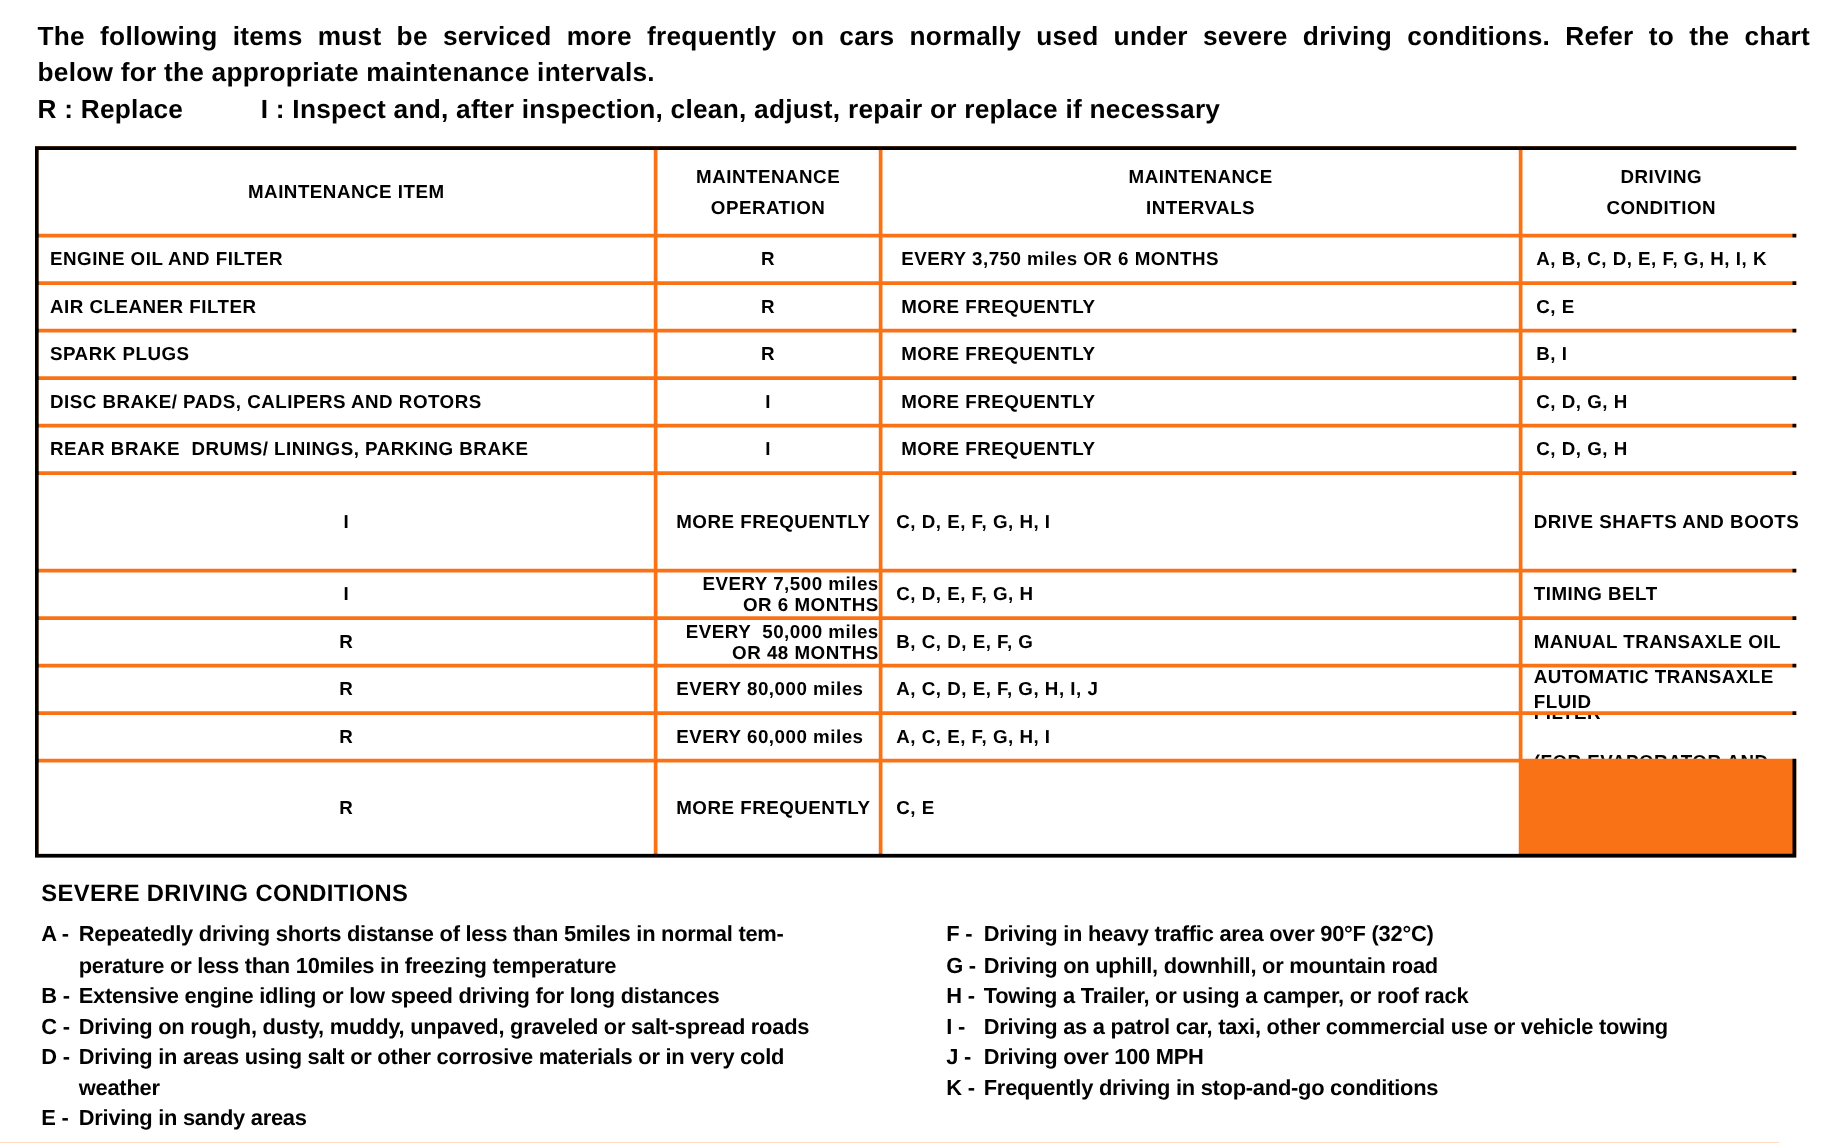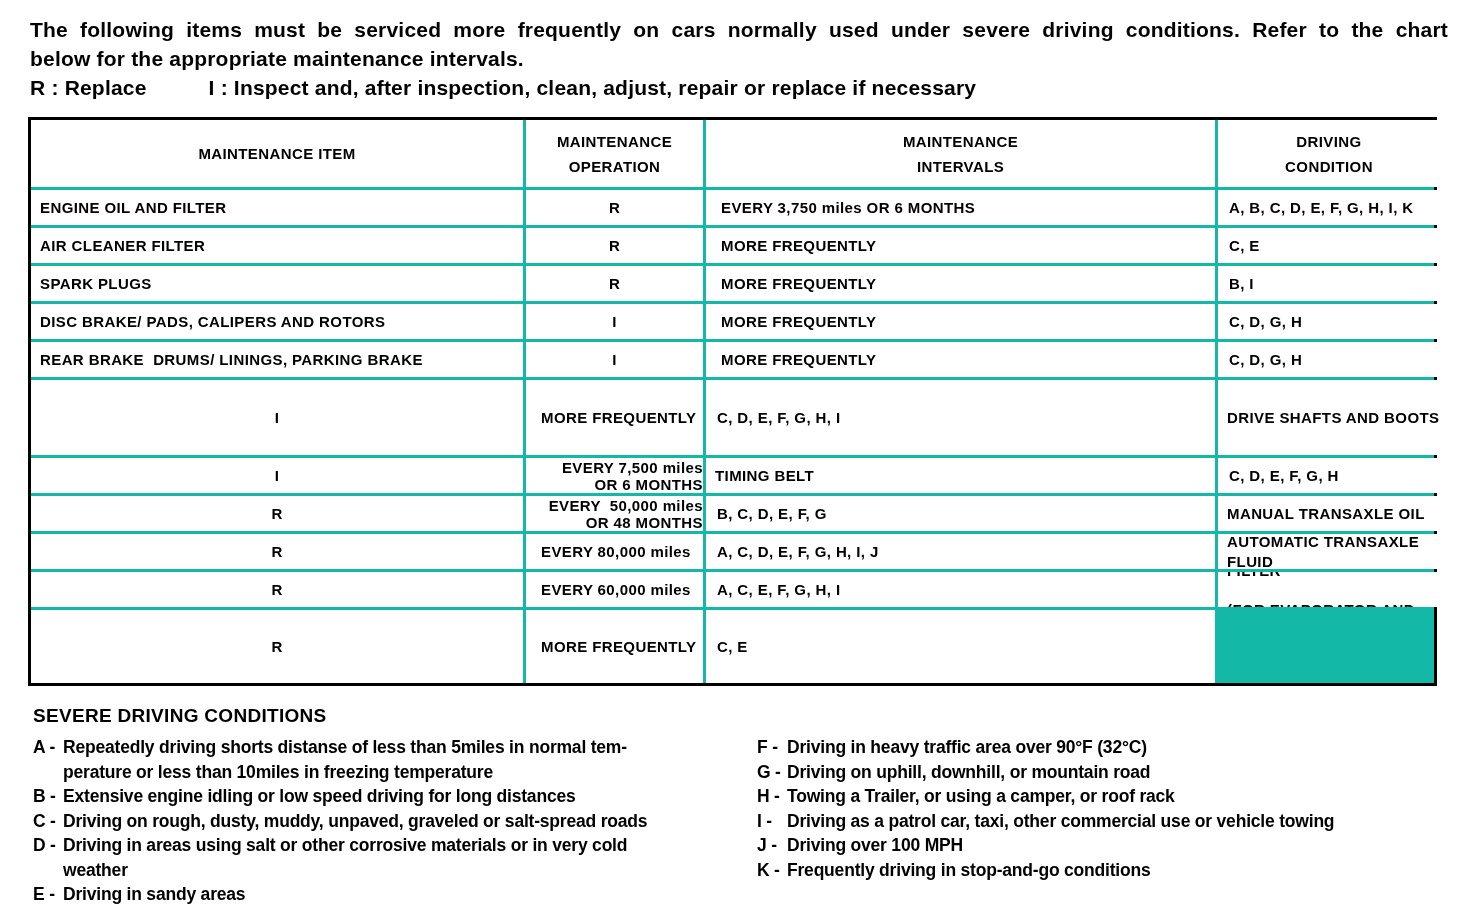--- a/index.html
+++ b/index.html
@@ -31,21 +31,21 @@
     column-gap: 62px;
     white-space: pre;
   }
   
   .mtable {
     margin: 15px 0 16px 28px;
     display: grid;
     grid-template-columns: 492px 177px 509px 222px;
     grid-template-rows: 67px repeat(5, 35px) 75px repeat(4, 35px) 73px;
     gap: 3px;
-    background: #14b8a6;
+    background: #f97316;
     border: 3px solid #000000;
     width: 1403px;
   }
   .cell {
     background: #ffffff;
     display: flex;
     align-items: center;
     font-size: 15px;
     letter-spacing: 0.4px;
     white-space: pre-wrap;
@@ -134,23 +134,23 @@
   <div class="cell interval">MORE FREQUENTLY</div>
   <div class="cell cond">C, D, G, H</div>
 
   <div class="cell op tall">I</div>
   <div class="cell interval tall">MORE FREQUENTLY</div>
   <div class="cell cond tall">C, D, E, F, G, H, I</div>
 
   <div class="cell item">DRIVE SHAFTS AND BOOTS</div>
   <div class="cell op">I</div>
   <div class="cell interval">EVERY 7,500 miles OR 6 MONTHS</div>
+  <div class="cell cond">C, D, E, F, G, H</div>
+
   <div class="cell item">TIMING BELT</div>
-
-  <div class="cell cond">C, D, E, F, G, H</div>
   <div class="cell op">R</div>
   <div class="cell interval">EVERY  50,000 miles OR 48 MONTHS</div>
   <div class="cell cond">B, C, D, E, F, G</div>
 
   <div class="cell item">MANUAL TRANSAXLE OIL</div>
   <div class="cell op">R</div>
   <div class="cell interval">EVERY 80,000 miles</div>
   <div class="cell cond">A, C, D, E, F, G, H, I, J</div>
 
   <div class="cell item">AUTOMATIC TRANSAXLE FLUID</div>

